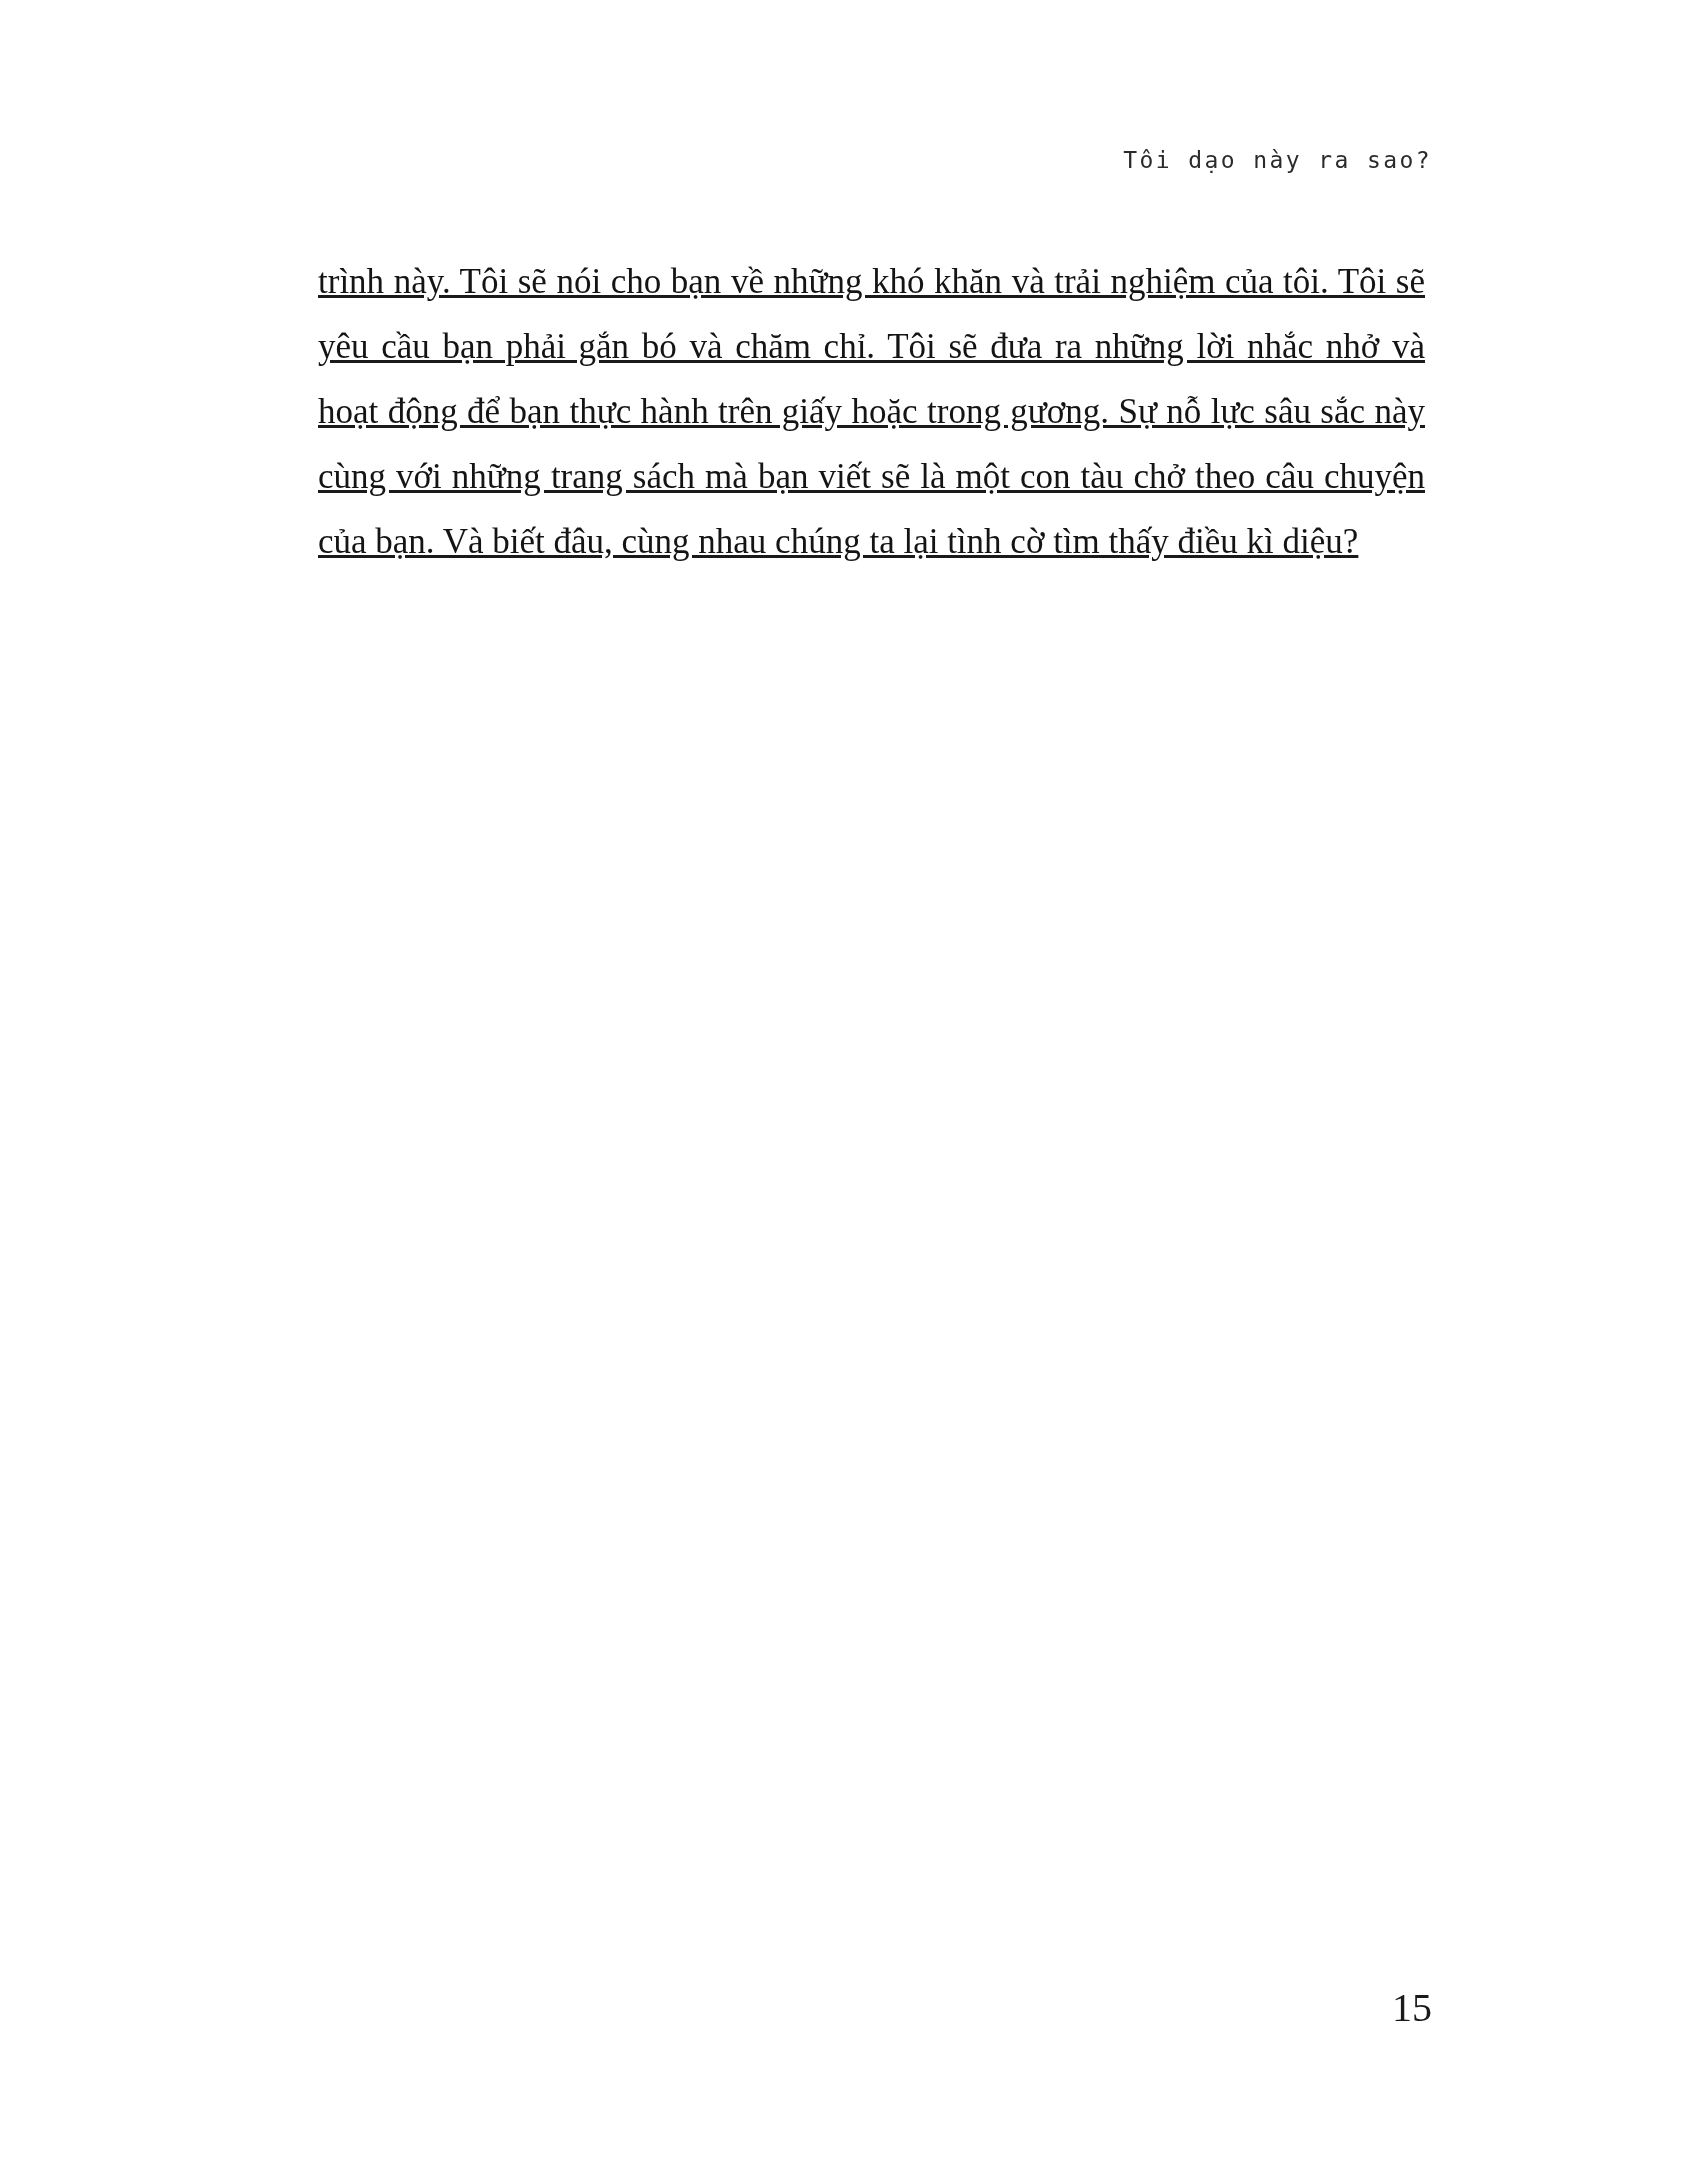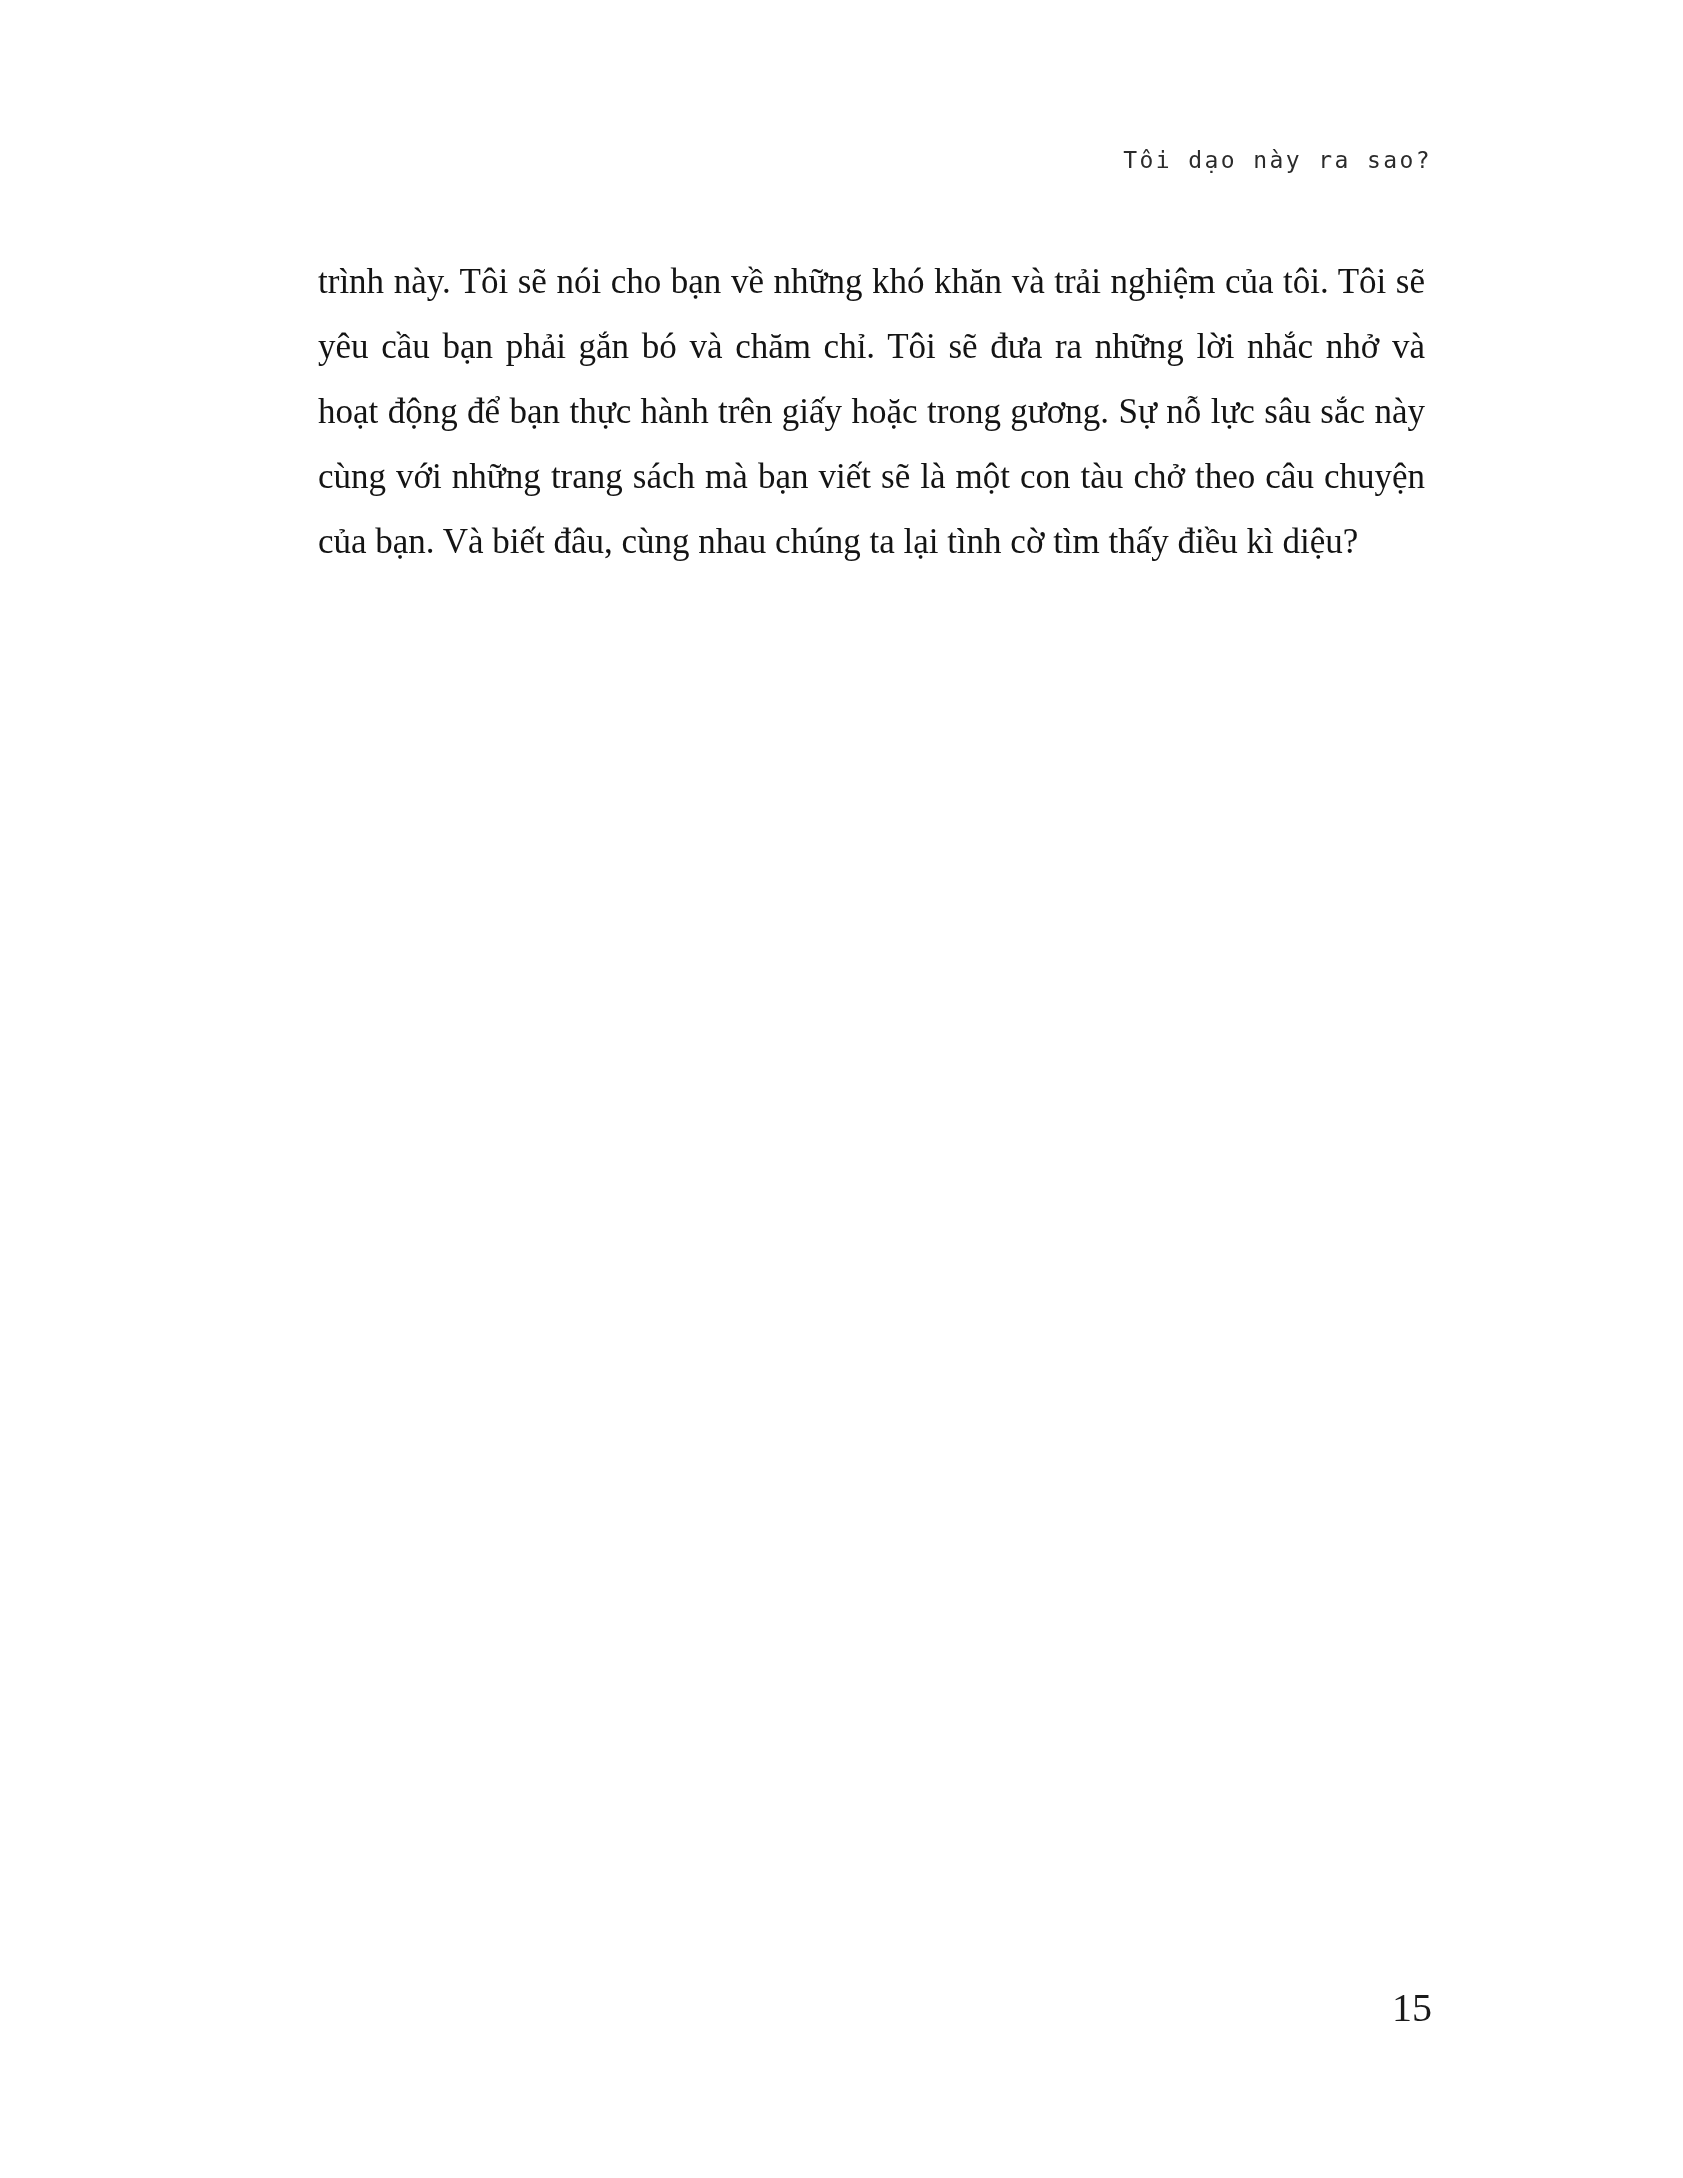--- a/index.html
+++ b/index.html
@@ -38,20 +38,21 @@
     color: #2b2b2b;
     white-space: nowrap;
   }
 
   
   .body-block {
     position: absolute;
     top: 249px;
     left: 282px;
     width: 1107px;
+    text-decoration: underline;
   }
 
   .body-paragraph {
     margin: 0;
     font-size: 35px;
     line-height: 65px;
     text-align: justify;
     text-justify: inter-word;
     color: #141414;
     font-weight: 400;

